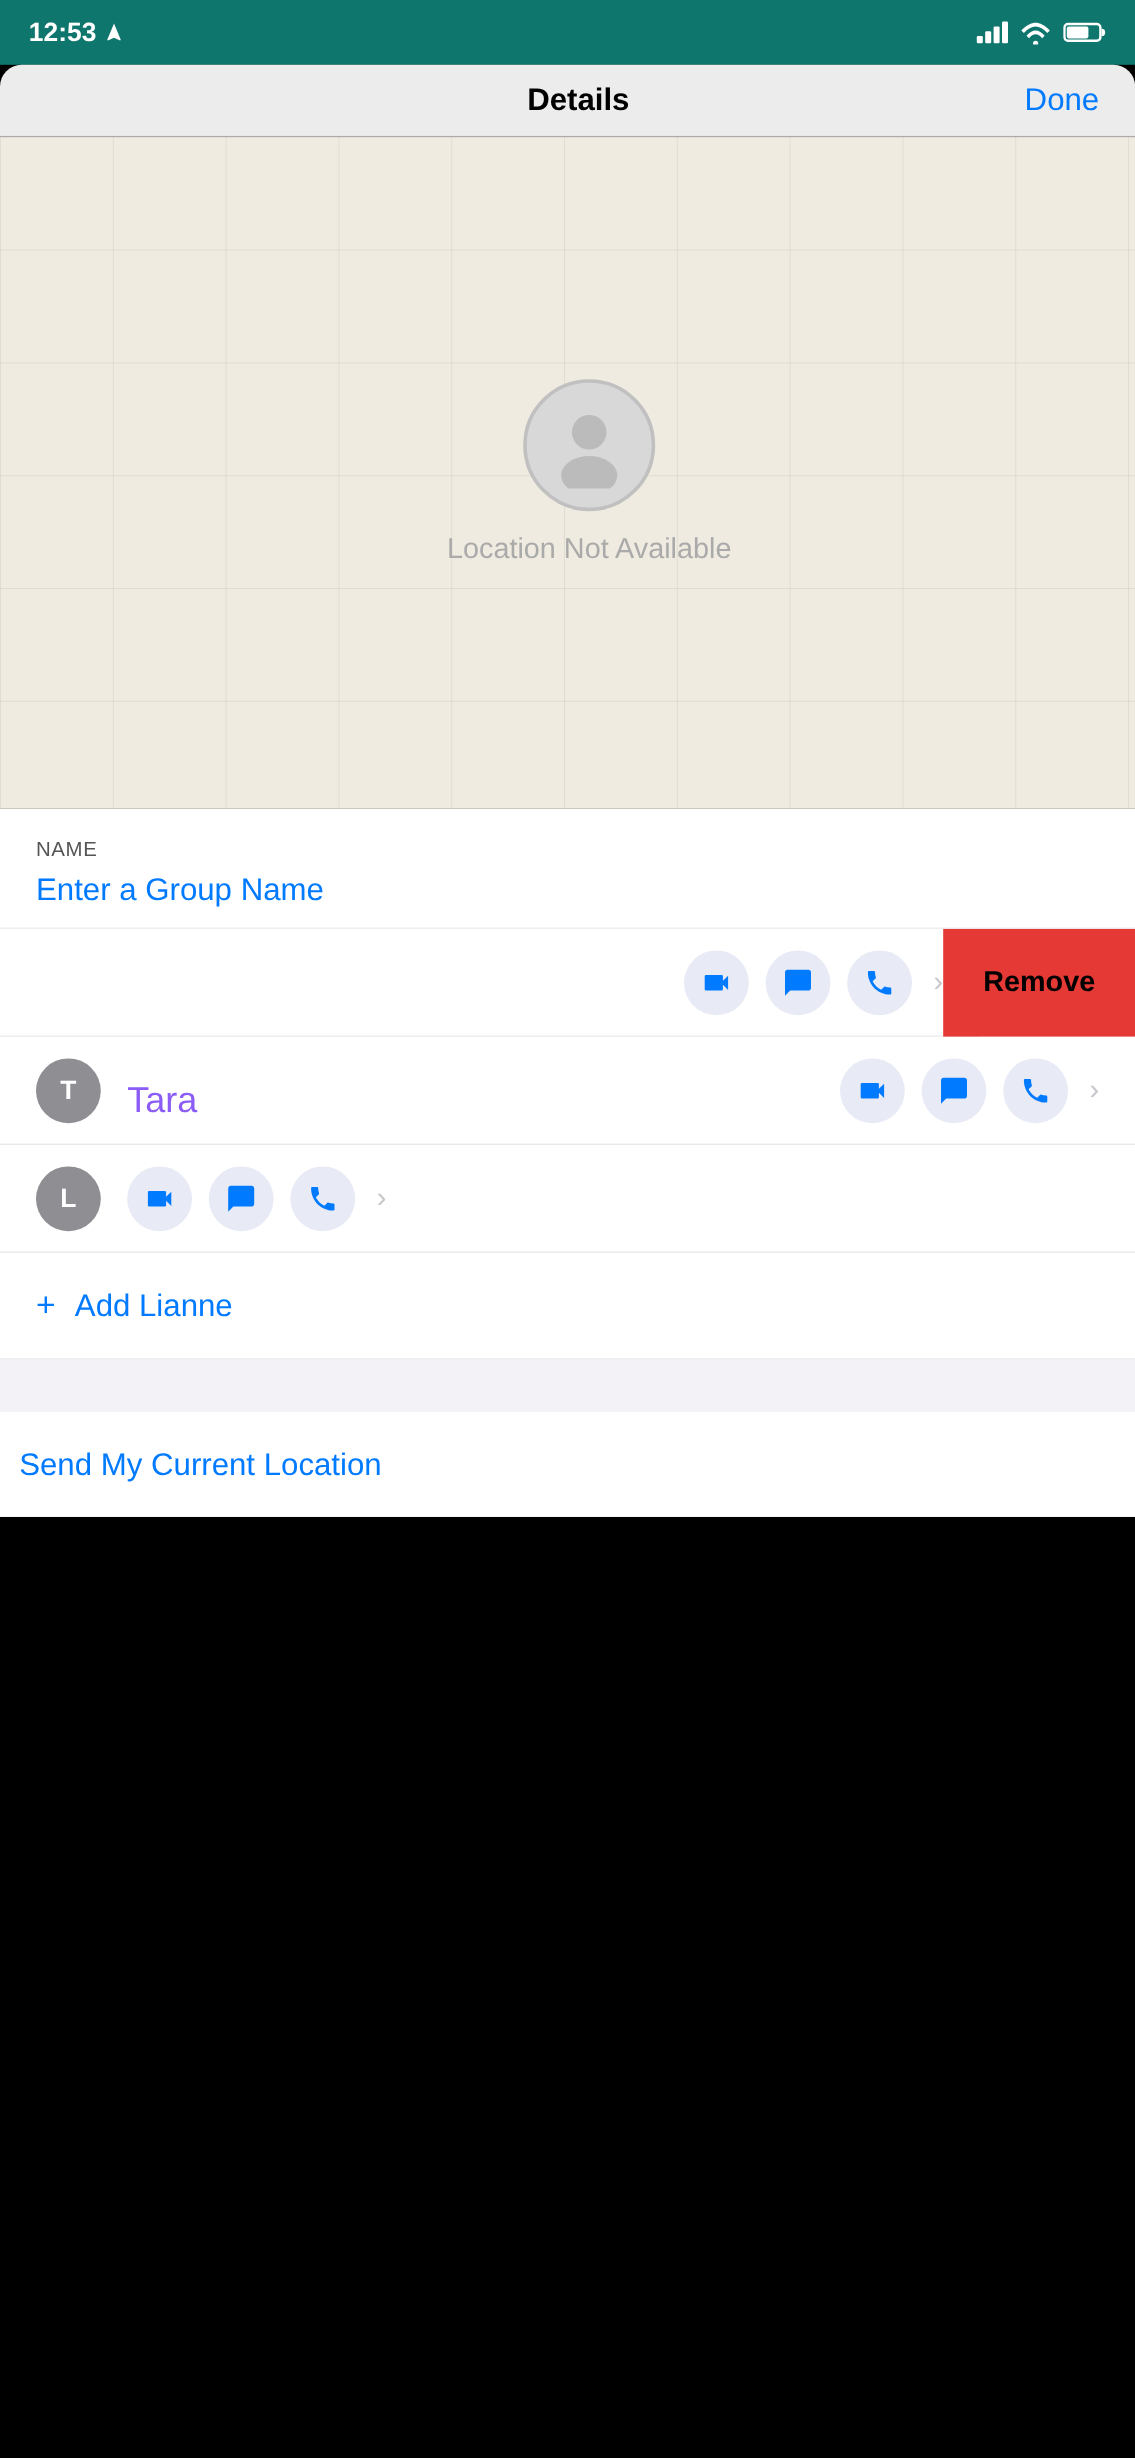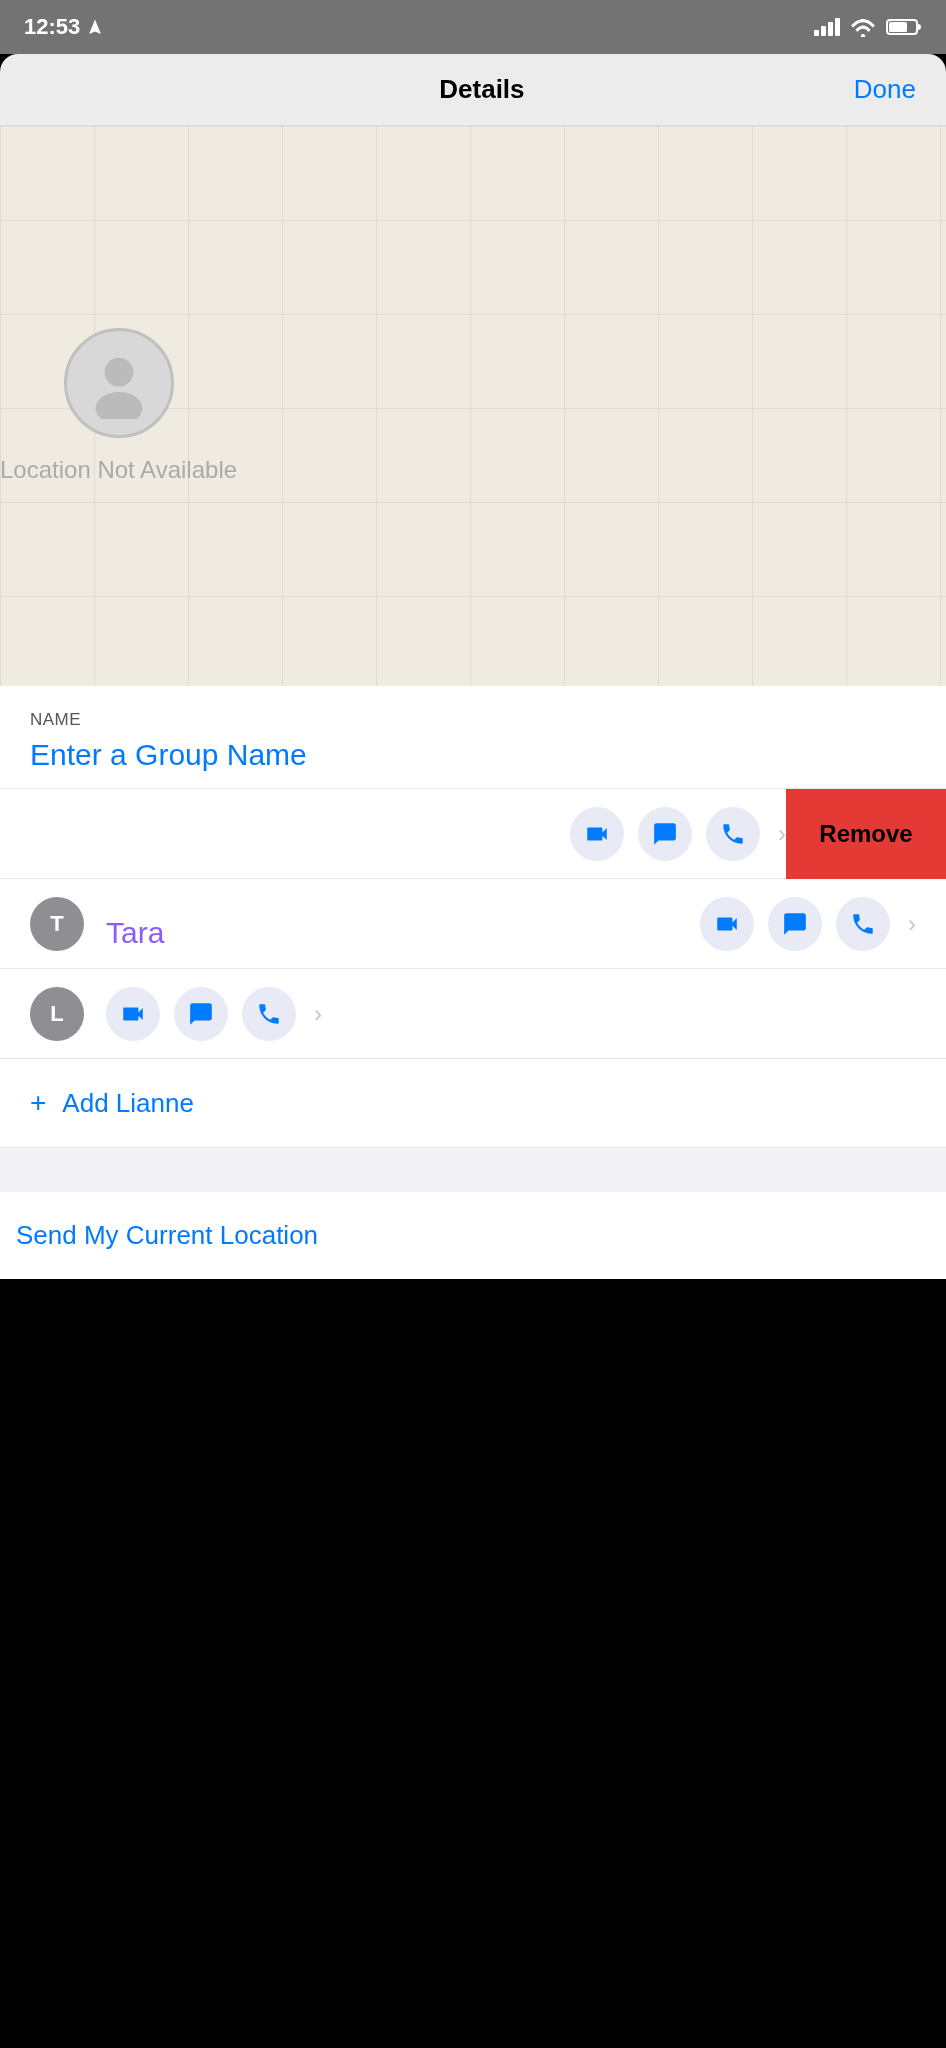--- a/index.html
+++ b/index.html
@@ -8,38 +8,38 @@
     body {
       width: 946px;
       min-height: 2048px;
       font-family: -apple-system, BlinkMacSystemFont, 'Helvetica Neue', sans-serif;
       background: #000;
       overflow-x: hidden;
     }
 
     
     .status-bar {
-      background: #737373;
+      background: #0f766e;
       height: 54px;
       display: flex;
       align-items: center;
       justify-content: space-between;
       padding: 0 24px;
       color: #fff;
       font-size: 22px;
       font-weight: 600;
     }
     .status-left { display: flex; align-items: center; gap: 6px; }
     .status-right { display: flex; align-items: center; gap: 10px; }
 
     
     .nav-bar {
       background: rgba(249,249,249,0.95);
       border-bottom: 1px solid #ddd;
-      height: 72px;
+      height: 60px;
       display: flex;
       align-items: center;
       justify-content: space-between;
       padding: 0 30px;
       border-radius: 18px 18px 0 0;
     }
     .nav-title {
       font-size: 26px;
       font-weight: 600;
       color: #000;
@@ -54,22 +54,23 @@
     }
 
     
     .map-area {
       background: #f0ebe0;
       height: 560px;
       position: relative;
       overflow: hidden;
       display: flex;
       flex-direction: column;
-      align-items: flex-start;
-      justify-content: center;
+      align-items: center;
+      justify-content: center;
+      padding-left: 36px;
     }
 
     
     .map-grid {
       position: absolute;
       top: 0; left: 0; right: 0; bottom: 0;
       background-image:
         linear-gradient(rgba(0,0,0,0.06) 1px, transparent 1px),
         linear-gradient(90deg, rgba(0,0,0,0.06) 1px, transparent 1px);
       background-size: 94px 94px;
@@ -122,21 +123,21 @@
       border-bottom: 1px solid #e5e5ea;
     }
     .name-label {
       font-size: 17px;
       font-weight: 400;
       color: #555;
       letter-spacing: 0.5px;
       margin-bottom: 8px;
     }
     .name-input-placeholder {
-      font-size: 30px;
+      font-size: 26px;
       color: #007AFF;
       font-weight: 400;
     }
 
     
     .contacts-list {
       background: #fff;
     }
 
     .contact-row {

